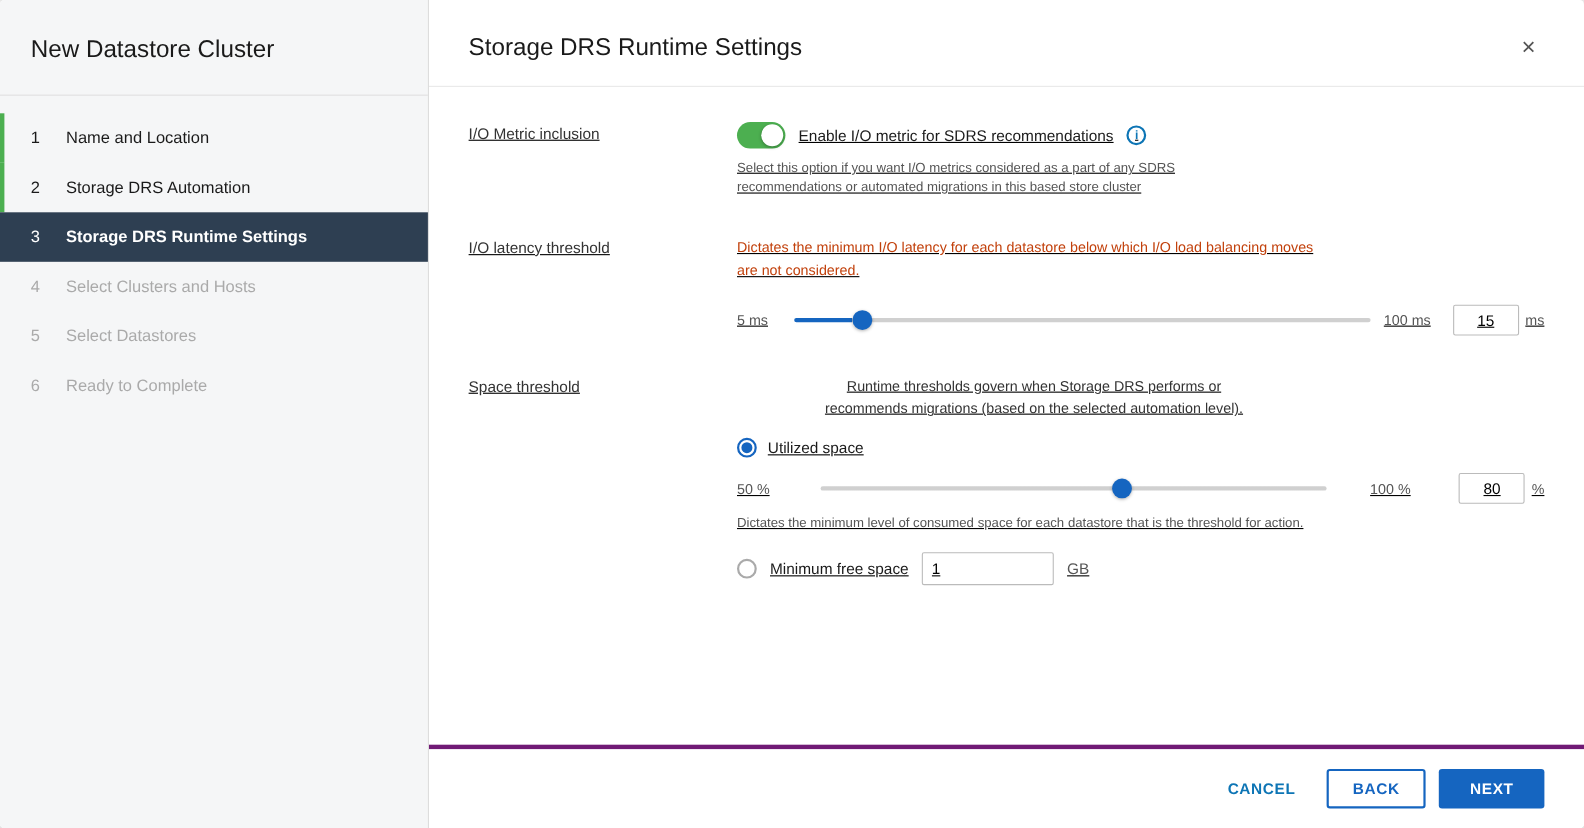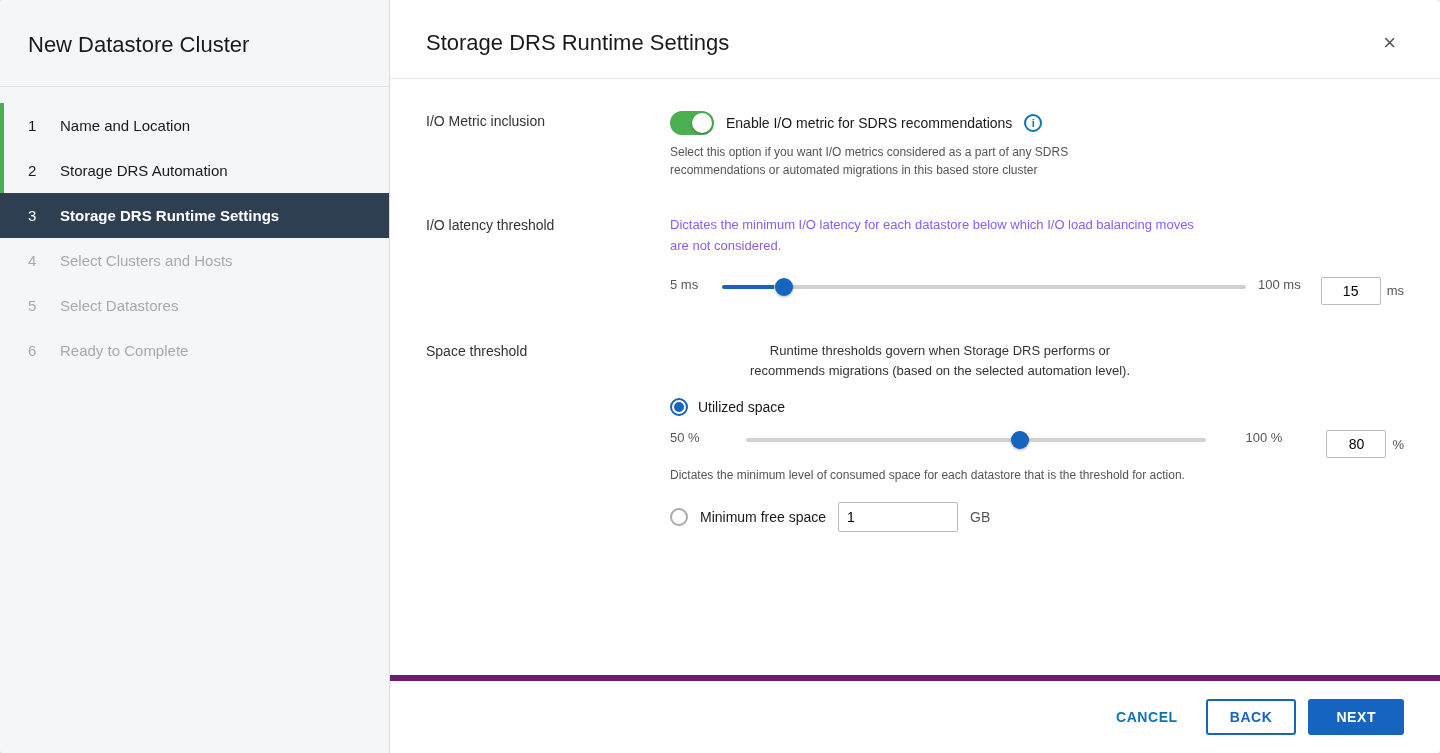--- a/index.html
+++ b/index.html
@@ -106,20 +106,21 @@
       cursor: pointer;
       font-size: 22px;
       color: #555;
       padding: 4px 8px;
       line-height: 1;
     }
     .main-body {
       flex: 1;
       overflow-y: auto;
       padding: 32px 36px 0 36px;
+      text-decoration: underline;
     }
     .form-row {
       display: flex;
       align-items: flex-start;
       margin-bottom: 36px;
       gap: 24px;
     }
     .form-label {
       min-width: 220px;
       max-width: 220px;
@@ -185,28 +186,29 @@
     }
     .toggle-description {
       font-size: 12px;
       color: #555;
       line-height: 1.5;
       max-width: 480px;
     }
     
     .field-description {
       font-size: 13px;
-      color: #8b5cf6;
+      color: #c2410c;
       line-height: 1.6;
       margin-bottom: 20px;
       max-width: 540px;
     }
     
     .slider-row {
       display: flex;
+      align-items: center;
       gap: 12px;
       margin-bottom: 0;
     }
     .slider-min-label, .slider-max-label {
       font-size: 13px;
       color: #555;
       min-width: 40px;
     }
     .slider-max-label {
       text-align: right;
@@ -328,21 +330,21 @@
     .min-free-unit {
       font-size: 14px;
       color: #555;
     }
     
     .main-footer {
       display: flex;
       align-items: center;
       justify-content: flex-end;
       padding: 18px 36px;
-      border-top: 6px solid #701a75;
+      border-top: 4px solid #701a75;
       gap: 12px;
       background: #fff;
       margin-top: 29px;
     }
     .btn-cancel {
       background: none;
       border: none;
       color: #0d75b5;
       font-size: 14px;
       font-weight: 600;

